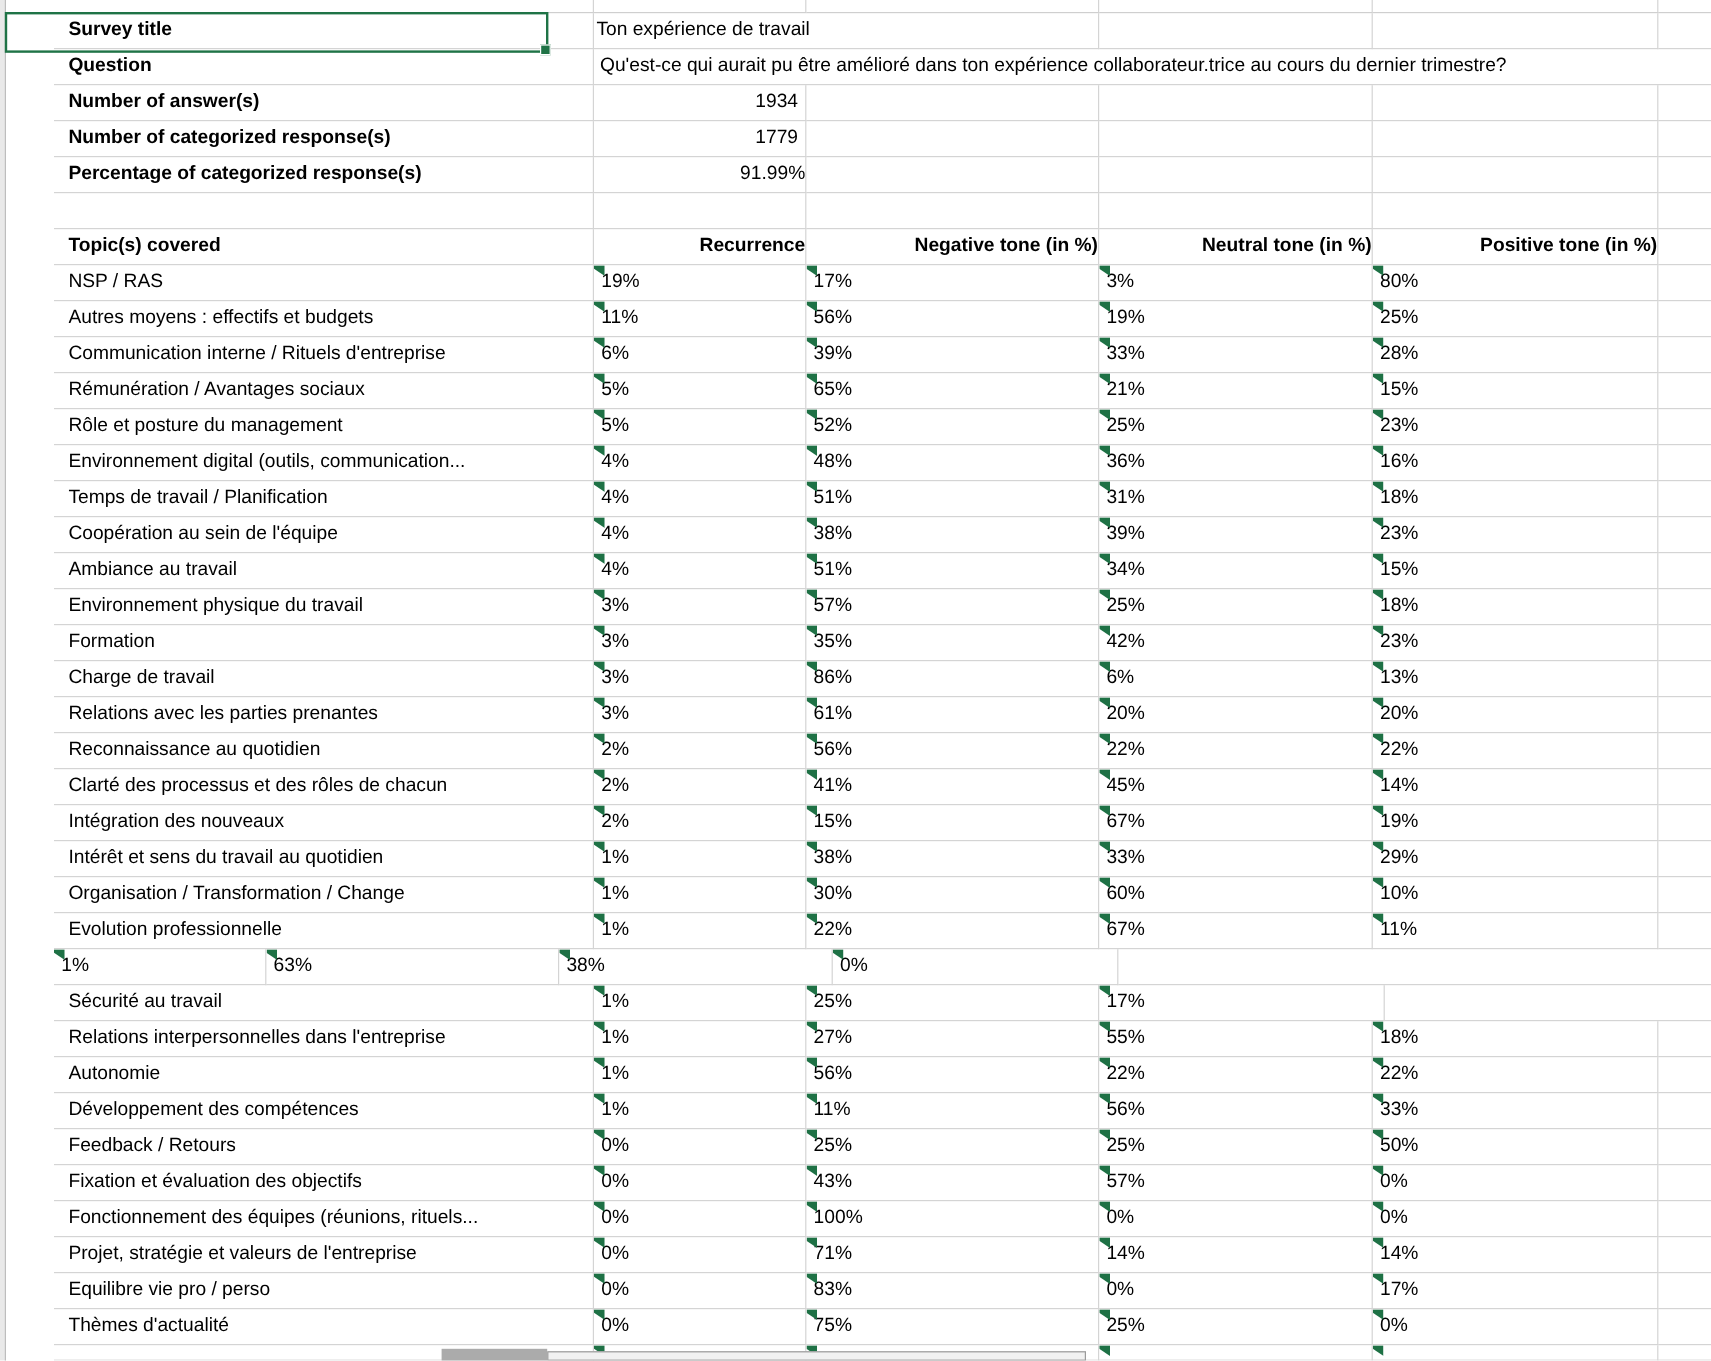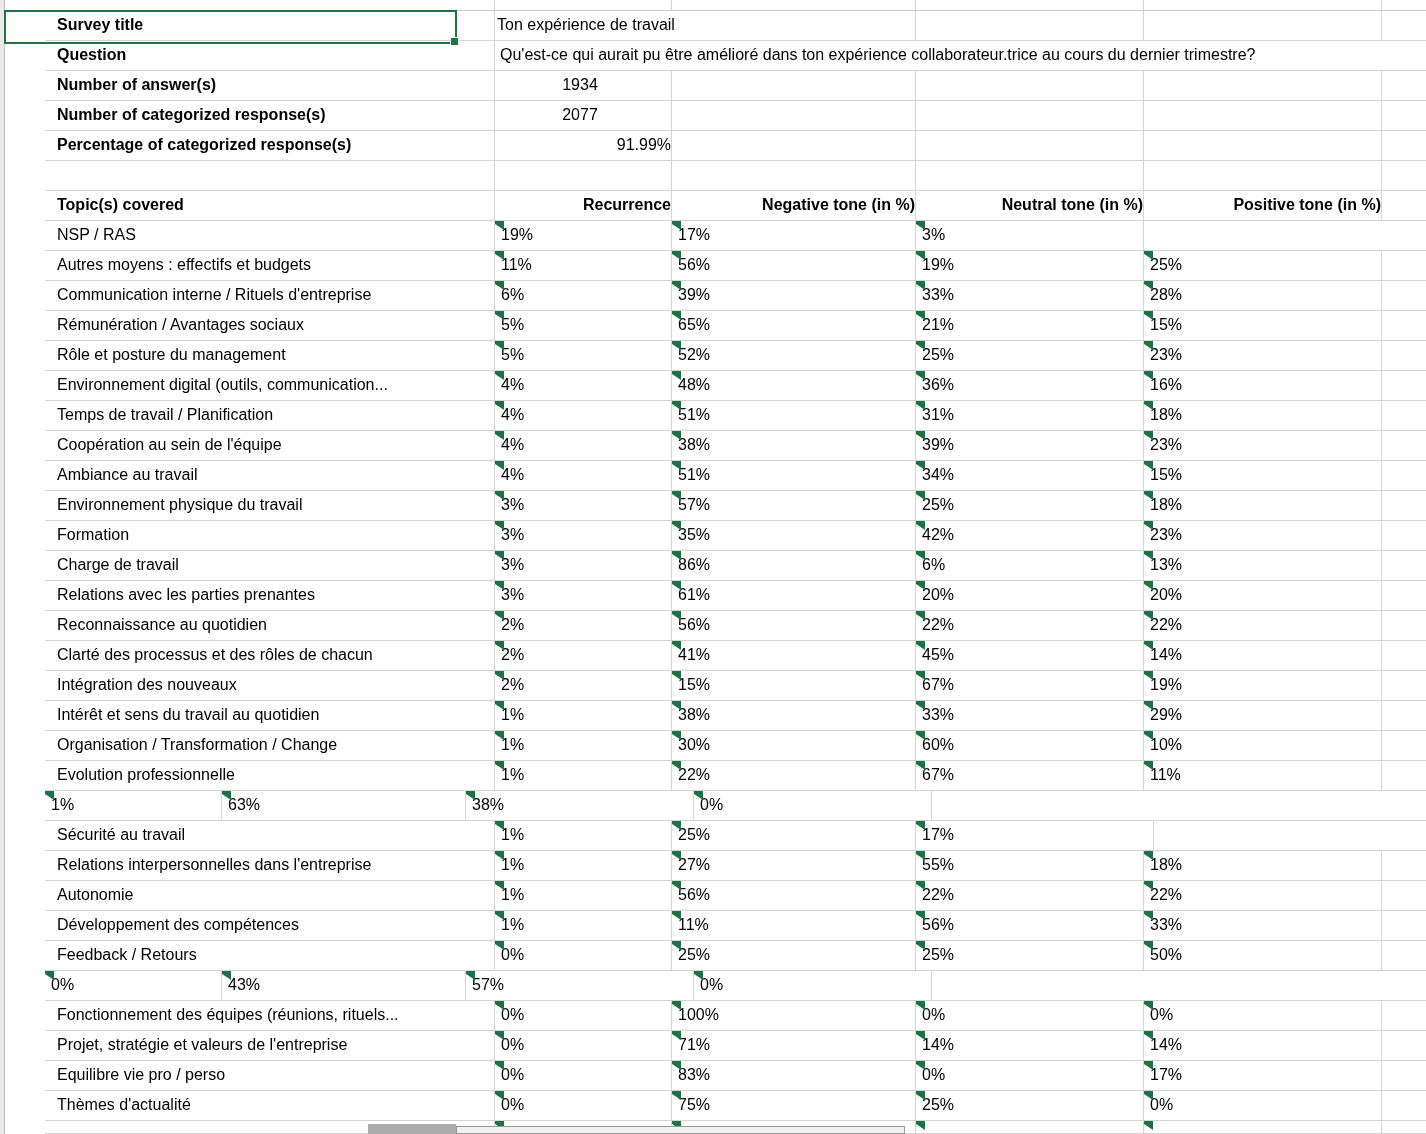--- a/index.html
+++ b/index.html
@@ -16,21 +16,21 @@
   .toprow .c{border-bottom:1px solid #cfcfcf;}
   .ca{width:450px;padding-left:12px;}
   .cb{width:177px;}
   .cc{width:244px;}
   .cd{width:228px;}
   .ce{width:238px;}
   .cf{flex:1;border-right:none;}
   .merged-bc{width:421px;padding-left:2px;}   
   .merged-bf{flex:1;border-right:none;padding-left:5px;} 
   .b{font-weight:700;}
-  .num{text-align:center;padding-right:6px;}
+  .num{text-align:right;padding-right:6px;}
   .txtval{padding-left:5px;text-align:right;}
   .pct{padding-left:6px;}
   .tri{position:absolute;left:0;top:0;width:9px;height:9px;background:#1e7145;
        clip-path:polygon(0 0,100% 0,100% 100%,0 32%);}
   .topic-t{display:inline-block;max-width:436px;overflow:hidden;white-space:nowrap;}
   
   .sel{position:absolute;left:4px;top:10px;width:453px;height:34px;border:2px solid #1f7346;box-sizing:border-box;z-index:3;pointer-events:none;}
   .sel .handle{position:absolute;right:-4px;bottom:-4px;width:7px;height:7px;background:#1f7346;border:1px solid #fff;box-sizing:content-box;}
   
   .art1{position:absolute;left:368px;top:1124px;width:88px;height:10px;background:#ababab;z-index:4;}
@@ -70,21 +70,21 @@
       <div class="c ca b"><span>Number of answer(s)</span></div>
       <div class="c cb num"><span>1934</span></div>
       <div class="c cc"></div>
       <div class="c cd"></div>
       <div class="c ce"></div>
       <div class="c cf"></div>
     </div>
 
     <div class="r">
       <div class="c ca b"><span>Number of categorized response(s)</span></div>
-      <div class="c cb num"><span>2077</span></div>
+      <div class="c cb num"><span>1779</span></div>
       <div class="c cc"></div>
       <div class="c cd"></div>
       <div class="c ce"></div>
       <div class="c cf"></div>
     </div>
 
     <div class="r">
       <div class="c ca b"><span>Percentage of categorized response(s)</span></div>
       <div class="c cb txtval"><span>91.99%</span></div>
       <div class="c cc"></div>
@@ -110,20 +110,21 @@
       <div class="c ce b txtval"><span>Positive tone (in %)</span></div>
       <div class="c cf"></div>
     </div>
 
     <div id="data-rows">
   <div class="r">
     <div class="c ca"><span class="topic-t">NSP / RAS</span></div>
     <div class="c cb pct"><i class="tri"></i><span>19%</span></div>
     <div class="c cc pct"><i class="tri"></i><span>17%</span></div>
     <div class="c cd pct"><i class="tri"></i><span>3%</span></div>
+    <div class="c ce pct"><i class="tri"></i><span>80%</span></div>
     <div class="c cf"></div>
   </div>
 
   <div class="r">
     <div class="c ca"><span class="topic-t">Autres moyens : effectifs et budgets</span></div>
     <div class="c cb pct"><i class="tri"></i><span>11%</span></div>
     <div class="c cc pct"><i class="tri"></i><span>56%</span></div>
     <div class="c cd pct"><i class="tri"></i><span>19%</span></div>
     <div class="c ce pct"><i class="tri"></i><span>25%</span></div>
     <div class="c cf"></div>
@@ -328,20 +329,21 @@
   <div class="r">
     <div class="c ca"><span class="topic-t">Feedback / Retours</span></div>
     <div class="c cb pct"><i class="tri"></i><span>0%</span></div>
     <div class="c cc pct"><i class="tri"></i><span>25%</span></div>
     <div class="c cd pct"><i class="tri"></i><span>25%</span></div>
     <div class="c ce pct"><i class="tri"></i><span>50%</span></div>
     <div class="c cf"></div>
   </div>
 
   <div class="r">
+    <div class="c ca"><span class="topic-t">Fixation et évaluation des objectifs</span></div>
     <div class="c cb pct"><i class="tri"></i><span>0%</span></div>
     <div class="c cc pct"><i class="tri"></i><span>43%</span></div>
     <div class="c cd pct"><i class="tri"></i><span>57%</span></div>
     <div class="c ce pct"><i class="tri"></i><span>0%</span></div>
     <div class="c cf"></div>
   </div>
 
   <div class="r">
     <div class="c ca"><span class="topic-t">Fonctionnement des équipes (réunions, rituels...</span></div>
     <div class="c cb pct"><i class="tri"></i><span>0%</span></div>

